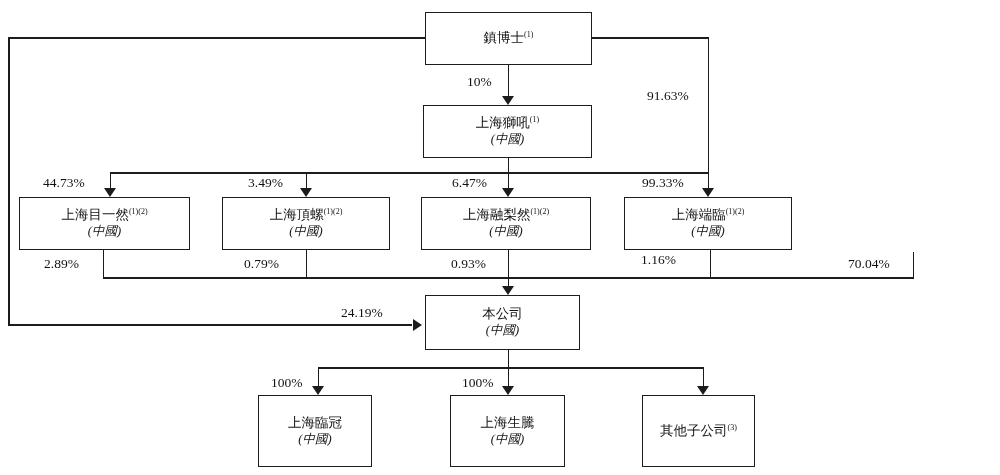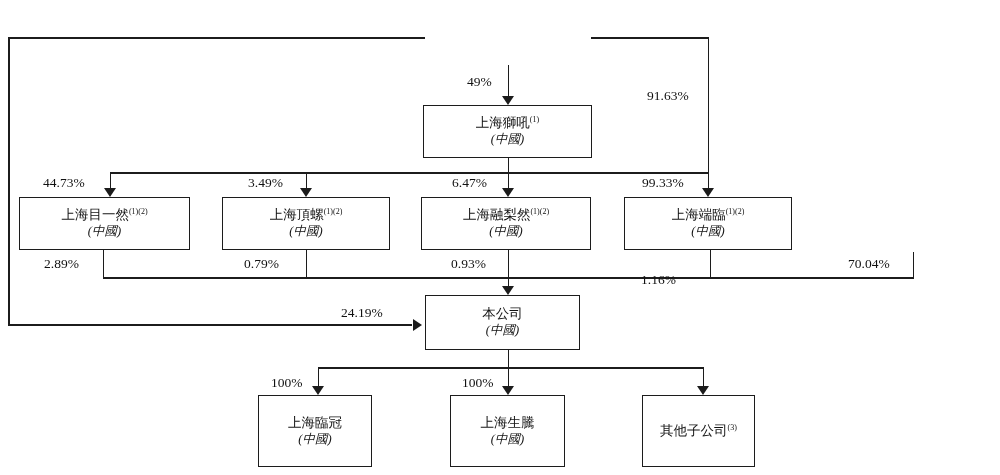--- a/index.html
+++ b/index.html
@@ -84,35 +84,38 @@
 
   <div class="vline" style="left:507.5px;top:350px;height:18px;"></div>
   <div class="hline" style="left:318px;top:367px;width:386px;"></div>
   <div class="vline" style="left:317.5px;top:367px;height:19px;"></div>
   <div class="arrow-down" style="left:312px;top:386px;"></div>
   <div class="vline" style="left:507.5px;top:367px;height:19px;"></div>
   <div class="arrow-down" style="left:502px;top:386px;"></div>
   <div class="vline" style="left:702.5px;top:367px;height:19px;"></div>
   <div class="arrow-down" style="left:697px;top:386px;"></div>
 
-  <span class="pct" style="left:467px;top:74px;">49%</span>
+  <span class="pct" style="left:467px;top:74px;">10%</span>
   <span class="pct" style="left:647px;top:88px;">91.63%</span>
   <span class="pct" style="left:43px;top:175px;">44.73%</span>
   <span class="pct" style="left:248px;top:175px;">3.49%</span>
   <span class="pct" style="left:452px;top:175px;">6.47%</span>
   <span class="pct" style="left:642px;top:175px;">99.33%</span>
   <span class="pct" style="left:27px;top:256px;margin-left:17px;">2.89%</span>
   <span class="pct" style="left:244px;top:256px;">0.79%</span>
   <span class="pct" style="left:451px;top:256px;">0.93%</span>
-  <span class="pct" style="left:641px;top:272px;text-align:right;">1.16%</span>
+  <span class="pct" style="left:641px;top:252px;text-align:right;">1.16%</span>
   <span class="pct" style="left:848px;top:256px;">70.04%</span>
   <span class="pct" style="left:341px;top:305px;">24.19%</span>
   <span class="pct" style="left:271px;top:375px;">100%</span>
   <span class="pct" style="left:462px;top:375px;">100%</span>
 
+  <div class="box" style="left:425px;top:12px;width:167px;height:53px;">
+    <div class="name"><span>鎮博士</span><sup>(1)</sup></div>
+  </div>
 
   <div class="box" style="left:423px;top:105px;width:169px;height:53px;">
     <div class="name"><span>上海獅吼</span><sup>(1)</sup></div>
     <div class="country">(中國)</div>
   </div>
 
   <div class="box" style="left:19px;top:197px;width:171px;height:53px;">
     <div class="name"><span>上海目一然</span><sup>(1)(2)</sup></div>
     <div class="country">(中國)</div>
   </div>

